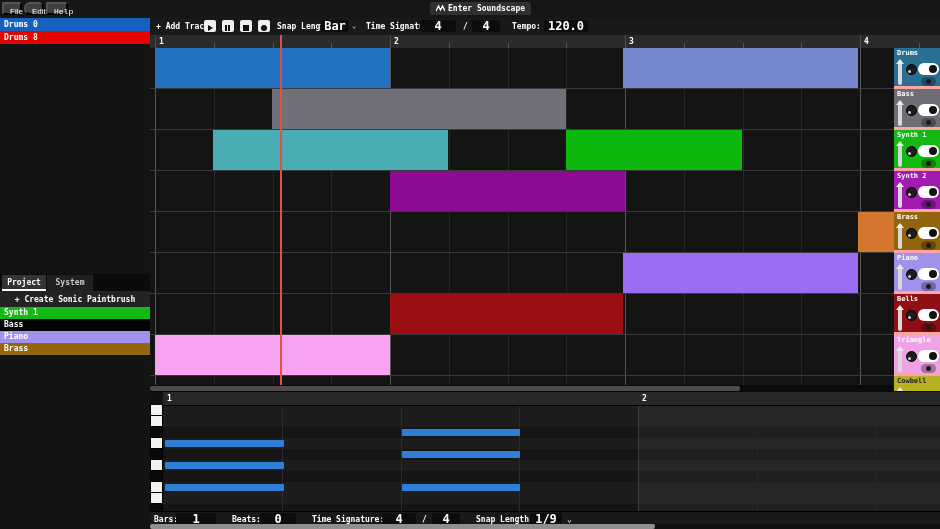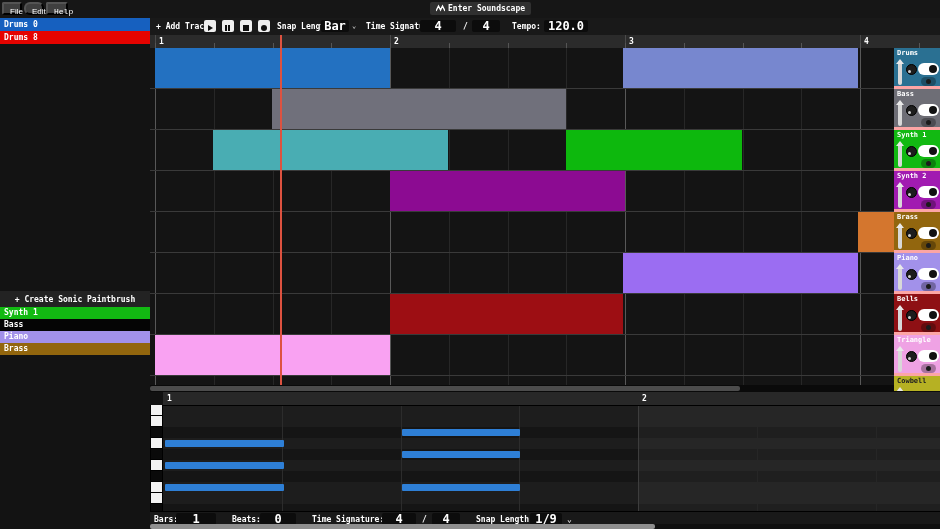--- a/index.html
+++ b/index.html
@@ -97,20 +97,24 @@
         </svg>
       <span>Enter Soundscape</span>
     </button>
   </div>
 
   <div id="sidebar">
     <div id="pattern-list">
         <div class="pattern-item" style="background: rgb(22, 96, 191);">Drums 0</div>
         <div class="pattern-item" style="background: rgb(229, 3, 0);">Drums 8</div>
       </div>
+    <div id="tabbar">
+      <div class="tab" id="tab-project">Project</div>
+      <div class="tab" id="tab-system">System</div>
+    </div>
     <button id="create-btn">+ Create Sonic Paintbrush</button>
     <div id="brush-list" style="position:absolute;left:0;top:289px;width:150px;">
         <div class="brush-item" style="background: rgb(18, 185, 18); color: rgb(255, 255, 255);">Synth 1</div>
         <div class="brush-item" style="background: rgb(5, 5, 5); color: rgb(255, 255, 255);">Bass</div>
         <div class="brush-item" style="background: rgb(162, 145, 234); color: rgb(255, 255, 255);">Piano</div>
         <div class="brush-item" style="background: rgb(146, 102, 14); color: rgb(255, 255, 255);">Brass</div>
       </div>
   </div>
 
   <div id="toolbar">

